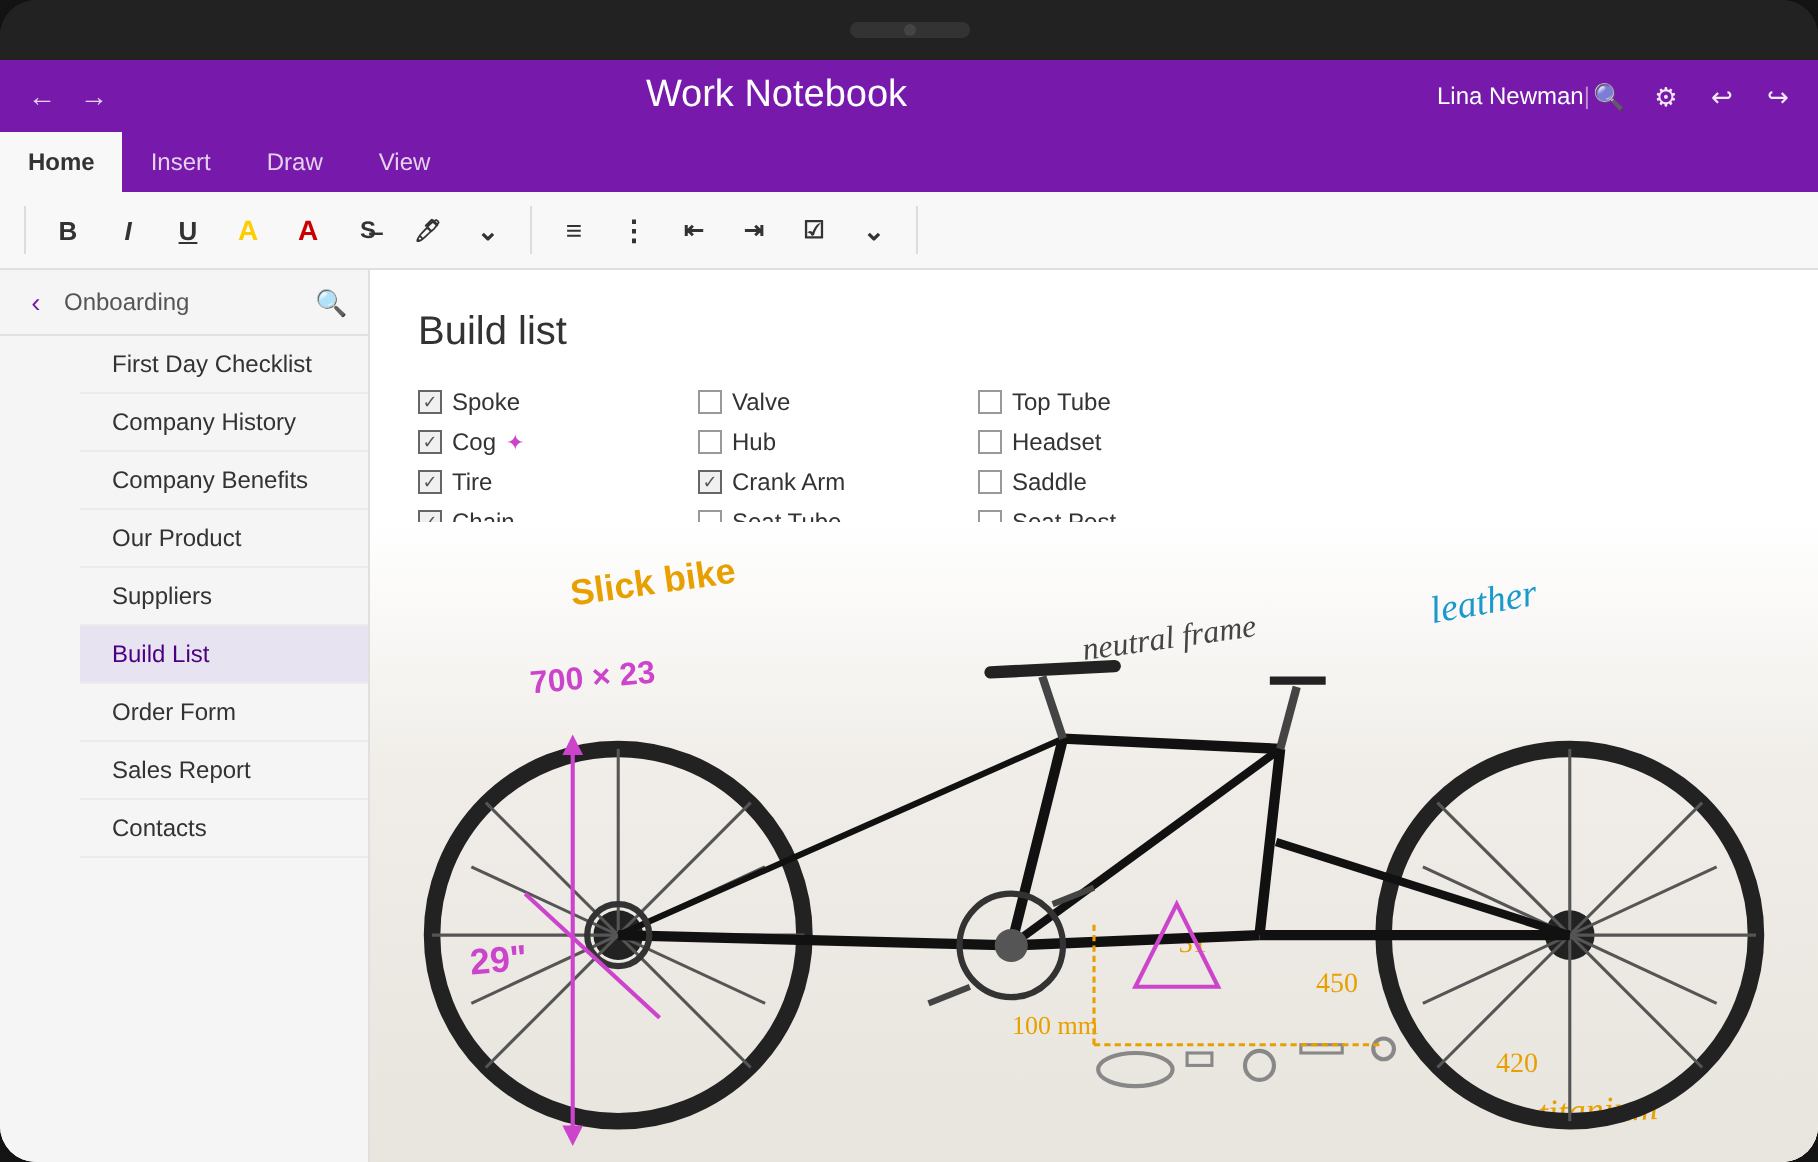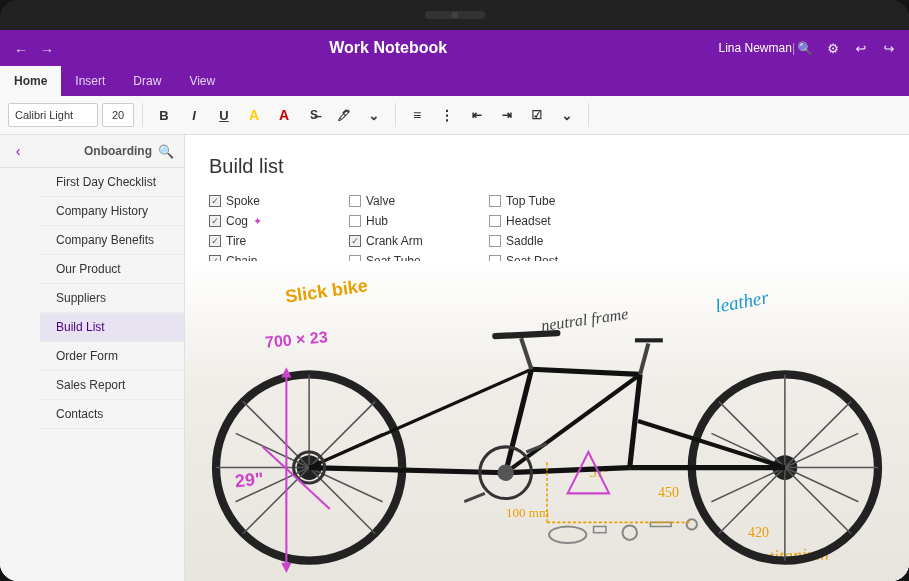--- a/index.html
+++ b/index.html
@@ -78,22 +78,22 @@
       height: 22px;
       display: flex;
       align-items: center;
       justify-content: center;
       color: rgba(255,255,255,0.8);
       font-size: 14px;
       cursor: pointer;
       border-radius: 2px;
     }
     .title-bar-center {
-      font-size: 16px;
-      font-weight: 700;
+      font-size: 19px;
+      font-weight: 400;
     }
     .title-bar-right {
       display: flex;
       align-items: center;
       gap: 0;
     }
     .title-bar-user { font-size: 12px; }
     .title-bar-icons {
       display: flex;
       gap: 8px;
@@ -228,24 +228,24 @@
       height: 20px;
       display: flex;
       align-items: center;
       justify-content: center;
       cursor: pointer;
       font-size: 14px;
       color: #7719aa;
     }
     .sidebar-section-label {
       font-size: 12px;
-      font-weight: 700;
+      font-weight: 400;
       color: #555;
       flex: 1;
-      text-align: right;
+      text-align: left;
     }
     .sidebar-search-icon {
       width: 20px;
       height: 20px;
       display: flex;
       align-items: center;
       justify-content: center;
       cursor: pointer;
       color: #555;
       font-size: 13px;
@@ -490,24 +490,20 @@
     </div>
 
     <div class="ribbon">
       <div class="ribbon-tabs">
         <div class="ribbon-tab active">Home</div>
         <div class="ribbon-tab">Insert</div>
         <div class="ribbon-tab">Draw</div>
         <div class="ribbon-tab">View</div>
       </div>
       <div class="ribbon-tools">
-        <div class="font-selector">
-          <div class="font-name-box" style="display:flex;align-items:center;font-size:11px;color:#333;padding:0 6px;cursor:pointer;">Calibri Light</div>
-          <div class="font-size-box" style="display:flex;align-items:center;justify-content:center;font-size:11px;color:#333;">20</div>
-        </div>
         <div class="ribbon-separator"></div>
         <div class="toolbar-btn" style="font-weight:900;">B</div>
         <div class="toolbar-btn" style="font-style:italic;">I</div>
         <div class="toolbar-btn" style="text-decoration:underline;">U</div>
         <div class="toolbar-btn" style="color:#ffcc00;font-size:14px;">A</div>
         <div class="toolbar-btn" style="color:#cc0000;font-size:14px;font-weight:bold;">A</div>
         <div class="toolbar-btn" style="font-size:12px;">S̶</div>
         <div class="toolbar-btn" style="font-size:11px;">🖊</div>
         <div class="toolbar-btn">⌄</div>
         <div class="ribbon-separator"></div>

